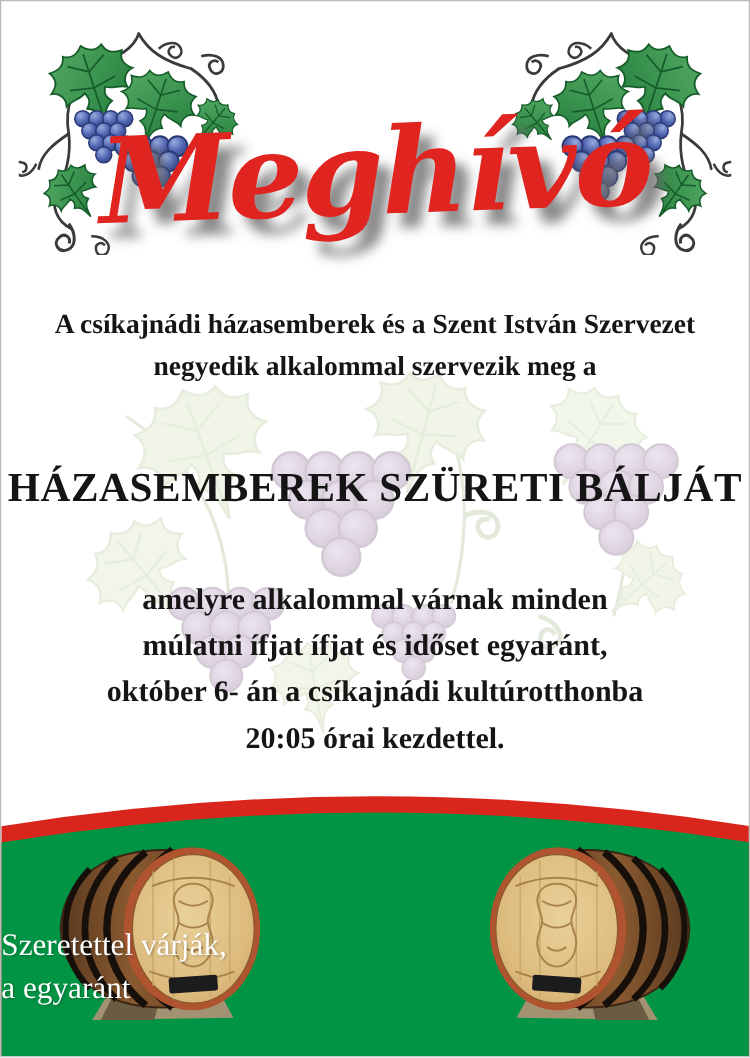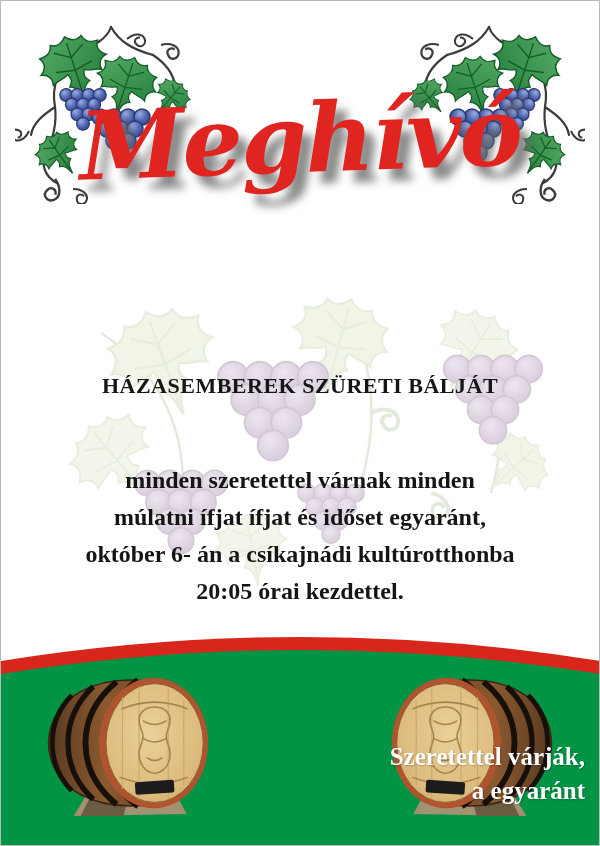--- a/index.html
+++ b/index.html
@@ -27,30 +27,30 @@
     text-shadow:10px 12px 9px rgba(105,105,105,0.78);
     z-index:3;
   }
   .watermark{
     position:absolute;left:40px;top:292px;
     width:520px;height:340px;
     opacity:0.30;z-index:1;
   }
   .textblock{position:absolute;left:0;right:0;text-align:center;color:#151515;z-index:2;margin:0;}
   .intro{top:241px;font-size:22px;font-weight:bold;line-height:34px;}
-  .headline{top:372px;font-size:22px;font-weight:bold;letter-spacing:0.5px;}
+  .headline{top:372px;font-size:33px;font-weight:bold;letter-spacing:0.5px;}
   .bodytext{top:461px;font-size:24px;font-weight:bold;line-height:37px;}
   .band{position:absolute;left:0;bottom:0;width:600px;height:226px;z-index:4;}
   .barrel{position:absolute;width:185px;height:150px;top:668px;z-index:5;}
   .barrel-left{left:28px;}
   .barrel-right{right:28px;transform:scaleX(-1);}
   .footer{
-    position:absolute;top:714px;left:0;right:14px;
-    text-align:right;color:#ffffff;
-    font-size:25px;font-weight:bold;line-height:34px;
+    position:absolute;top:714px;left:0;right:0;
+    text-align:left;color:#ffffff;
+    font-size:25px;font-weight:normal;line-height:34px;
     z-index:6;text-shadow:1px 1px 2px rgba(0,0,0,0.25);
   }
 </style>
 </head>
 <body>
 
 <div class="poster">
 
   <svg class="vine vine-left" viewBox="0 0 185 185">
     <defs>
@@ -155,25 +155,29 @@
     <use href="#leafP" transform="translate(300,44) rotate(15) scale(1.35)" fill="#cfdfb4" stroke="#b0c792" stroke-width="1.5"></use>
     <use href="#leafP" transform="translate(436,52) rotate(32) scale(1.15)" fill="#d5e3bc" stroke="#b0c792" stroke-width="1.5"></use>
     <use href="#leafP" transform="translate(478,170) rotate(48) scale(0.9)" fill="#cfdfb4" stroke="#b0c792" stroke-width="1.5"></use>
     <use href="#leafP" transform="translate(210,250) rotate(-10) scale(1.0)" fill="#d5e3bc" stroke="#b0c792" stroke-width="1.5"></use>
     <use href="#clusterG" transform="translate(232,84) scale(1.9)" fill="url(#paleGrapeGrad)" stroke="#6d4f72" stroke-width="1"></use>
     <use href="#clusterG" transform="translate(452,76) scale(1.7)" fill="url(#paleGrapeGrad)" stroke="#6d4f72" stroke-width="1"></use>
     <use href="#clusterG" transform="translate(140,190) scale(1.6)" fill="url(#paleGrapeGrad)" stroke="#6d4f72" stroke-width="1"></use>
     <use href="#clusterG" transform="translate(290,200) scale(1.15)" fill="url(#paleGrapeGrad)" stroke="#6d4f72" stroke-width="1"></use>
   </svg>
 
+  <p class="textblock intro">
+    <span>A csíkajnádi házasemberek és a Szent István Szervezet</span><br>
+    <span>negyedik alkalommal szervezik meg a</span>
+  </p>
 
   <p class="textblock headline">HÁZASEMBEREK SZÜRETI BÁLJÁT</p>
 
   <p class="textblock bodytext">
-    <span>minden szeretettel várnak minden</span><br>
+    <span>amelyre alkalommal várnak minden</span><br>
     <span>múlatni ífjat ífjat és időset egyaránt,</span><br>
     <span>október 6- án a csíkajnádi kultúrotthonba</span><br>
     <span>20:05 órai kezdettel.</span>
   </p>
 
   <svg class="band" viewBox="0 0 600 226" preserveAspectRatio="none">
     <path d="M0,42 Q300,-6 600,42 L600,226 L0,226 Z" fill="#d9261c"></path>
     <path d="M0,55 Q300,7 600,55 L600,226 L0,226 Z" fill="#009444"></path>
   </svg>
 

